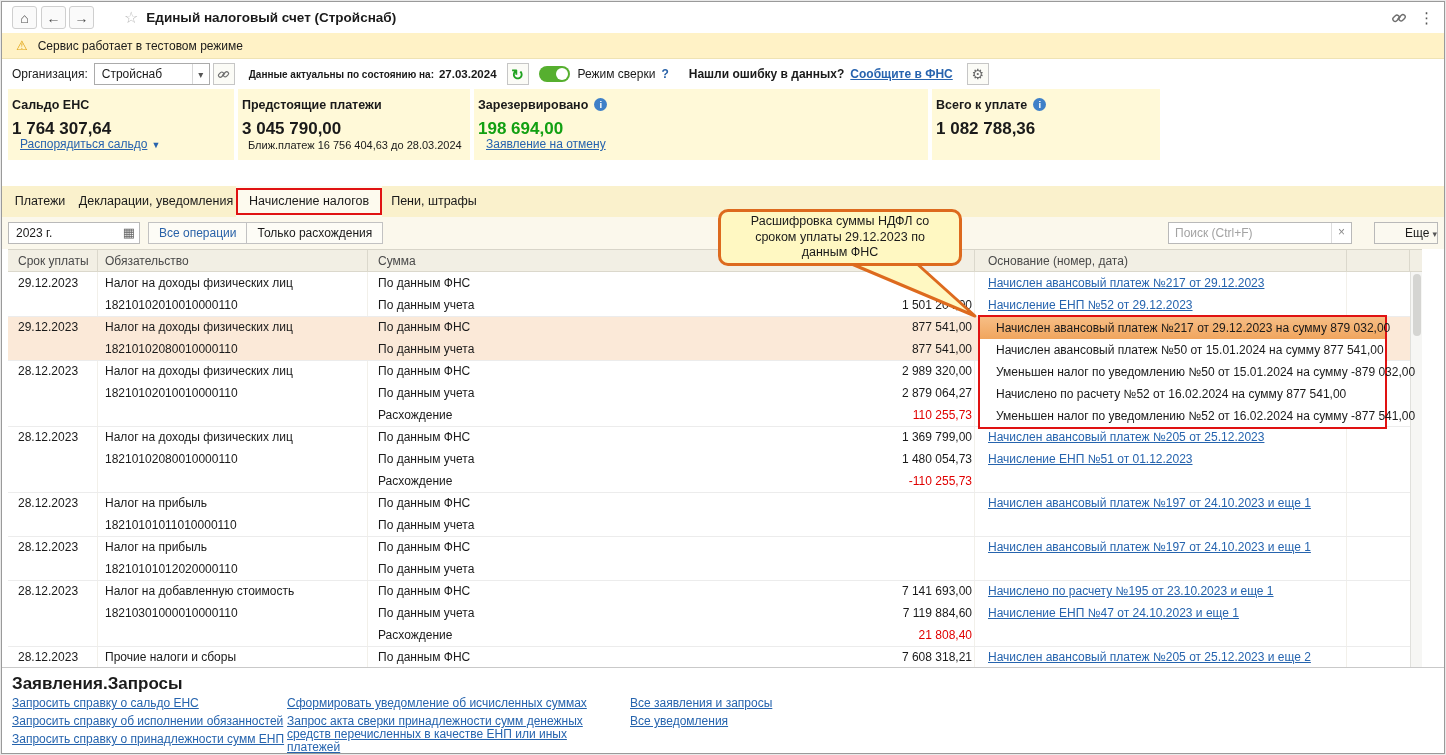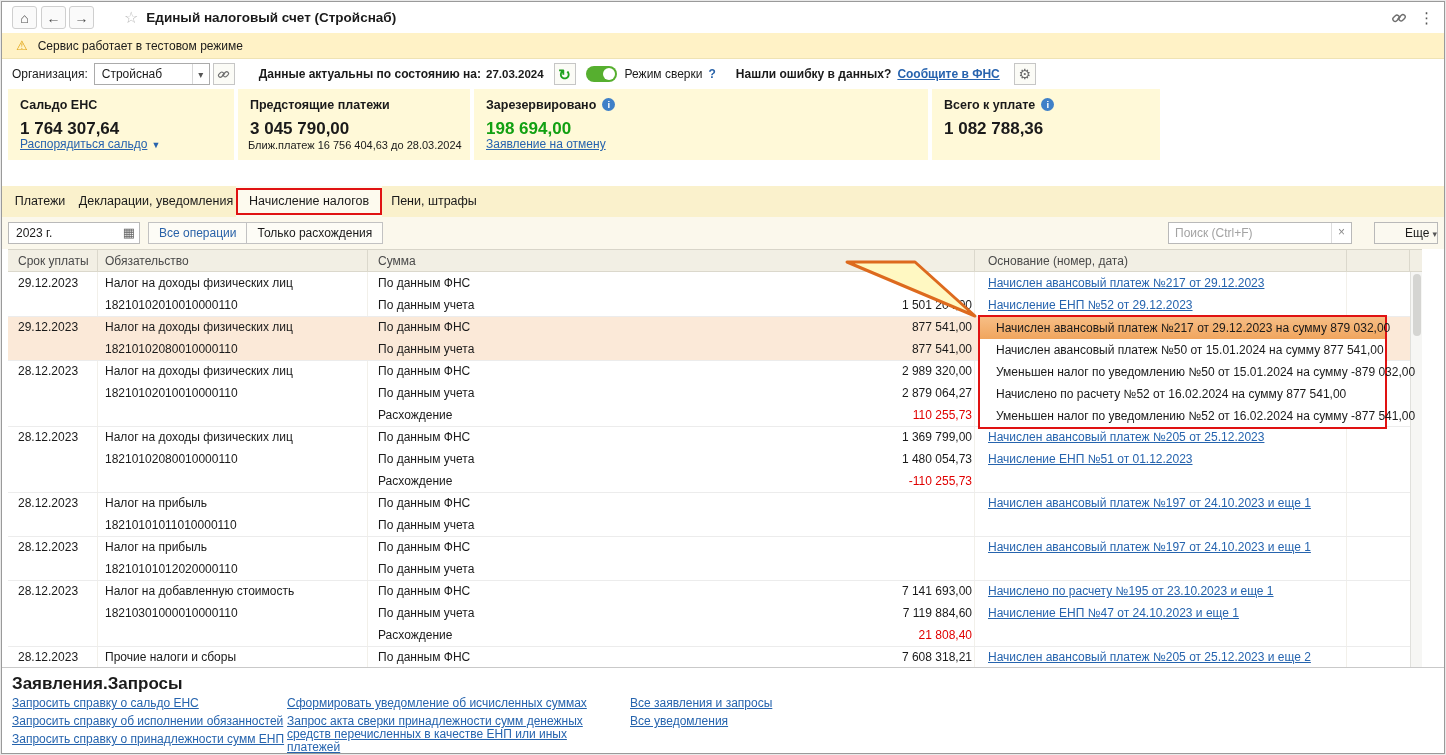--- a/index.html
+++ b/index.html
@@ -31,36 +31,36 @@
   .toolbar { position:absolute; left:0; top:57px; width:100%; height:30px; background:#fff;
              display:flex; align-items:center; padding-left:10px; white-space:nowrap; }
   .combo { position:relative; width:116px; height:22px; border:1px solid #ababab; background:#fff;
            margin-left:6px; display:flex; align-items:center; }
   .combo-text { padding-left:7px; flex:1; }
   .combo-arrow { width:17px; height:20px; border-left:1px solid #d8d8d8; color:#555;
                  display:flex; align-items:center; justify-content:center; font-size:10px; }
   .mini-btn { width:22px; height:22px; border:1px solid #c6c6c6; background:#fbfbf6; margin-left:3px;
               display:flex; align-items:center; justify-content:center; }
   .bold { font-weight:bold; }
-  .lab-actual { margin-left:24px; font-size:12px; }
+  .lab-actual { margin-left:14px; font-size:10px; }
   .val-actual { margin-left:5px; font-size:11.5px; }
   .refresh-btn { margin-left:10px; }
   .refresh-glyph { color:#1fa21f; font-size:15px; font-weight:bold; line-height:1; }
   .toggle { position:relative; width:31px; height:16px; border-radius:8px; background:#56af2f; margin-left:10px; }
   .toggle .knob { position:absolute; right:2px; top:2px; width:12px; height:12px; border-radius:50%; background:#fff; }
   .mode-label { margin-left:8px; }
   .help-q { margin-left:6px; color:#2962a8; font-weight:bold; }
   .err-label { margin-left:20px; font-weight:bold; }
   .err-link { margin-left:6px; color:#2763ae; font-weight:bold; text-decoration:underline; }
   .gear-btn { margin-left:14px; }
   .gear-glyph { color:#6a6a6a; font-size:14px; }
 
   
   .cards { position:absolute; left:6px; top:87px; height:91px; display:flex; gap:4px; }
-  .card { position:relative; background:#fff9d8; height:71px; padding:9px 12px; }
+  .card { position:relative; background:#fff9d8; height:71px; padding:9px 4px; }
   .card1 { width:226px; } .card2 { width:232px; } .card3 { width:454px; } .card4 { width:228px; }
   .card-title { font-weight:bold; font-size:12.5px; }
   .card-value { margin-top:7px; font-weight:bold; font-size:17px; }
   .green { color:#12a012; }
   .card-bottom { position:absolute; left:12px; bottom:9px; white-space:nowrap; }
   .card2 .card-bottom { left:10px; font-size:11px; }
   .blue-link { color:#2763ae; text-decoration:underline; }
   .menu-down { font-size:9px; margin-left:4px; text-decoration:none; display:inline-block; }
   .info-icon { display:inline-block; width:13px; height:13px; border-radius:50%; background:#3f80c8;
                color:#fff; font-size:9.5px; font-weight:bold; line-height:13px; text-align:center;
@@ -422,20 +422,25 @@
     <div class="popup-line hl">Начислен авансовый платеж №217 от 29.12.2023 на сумму 879 032,00</div>
     <div class="popup-line">Начислен авансовый платеж №50 от 15.01.2024 на сумму 877 541,00</div>
     <div class="popup-line">Уменьшен налог по уведомлению №50 от 15.01.2024 на сумму -879 032,00</div>
     <div class="popup-line">Начислено по расчету №52 от 16.02.2024 на сумму 877 541,00</div>
     <div class="popup-line">Уменьшен налог по уведомлению №52 от 16.02.2024 на сумму -877 541,00</div>
   </div>
 
   <svg class="callout-tail" viewBox="0 0 300 130">
     <polygon points="145,60 273,114 213,60" fill="#fff8c2" stroke="#dd6a1e" stroke-width="3" stroke-linejoin="round"></polygon>
   </svg>
+  <div class="callout">
+    <div>Расшифровка суммы НДФЛ со</div>
+    <div>сроком уплаты 29.12.2023 по</div>
+    <div>данным ФНС</div>
+  </div>
 
   <div class="footer">
     <div class="f-title">Заявления.Запросы</div>
     <div class="f-col f-col1">
       <a class="f-link">Запросить справку о сальдо ЕНС</a>
       <a class="f-link">Запросить справку об исполнении обязанностей</a>
       <a class="f-link">Запросить справку о принадлежности сумм ЕНП</a>
     </div>
     <div class="f-col f-col3">
       <a class="f-link">Все заявления и запросы</a>

